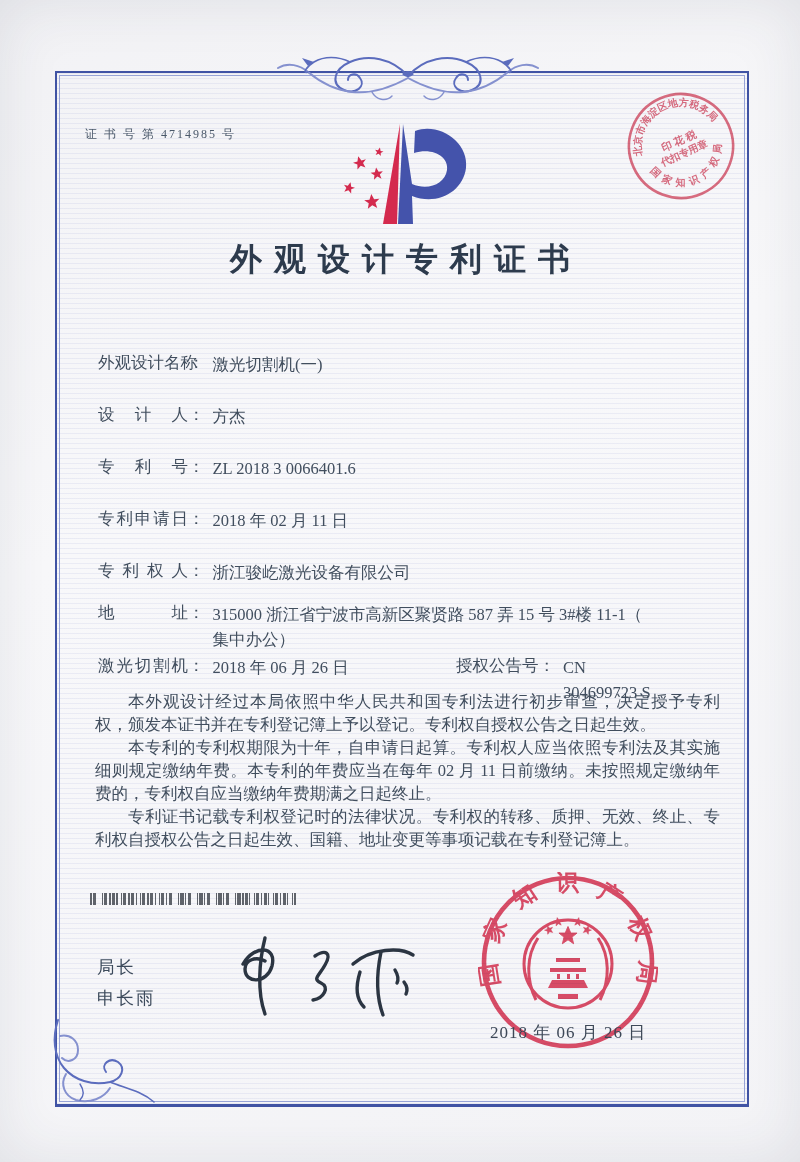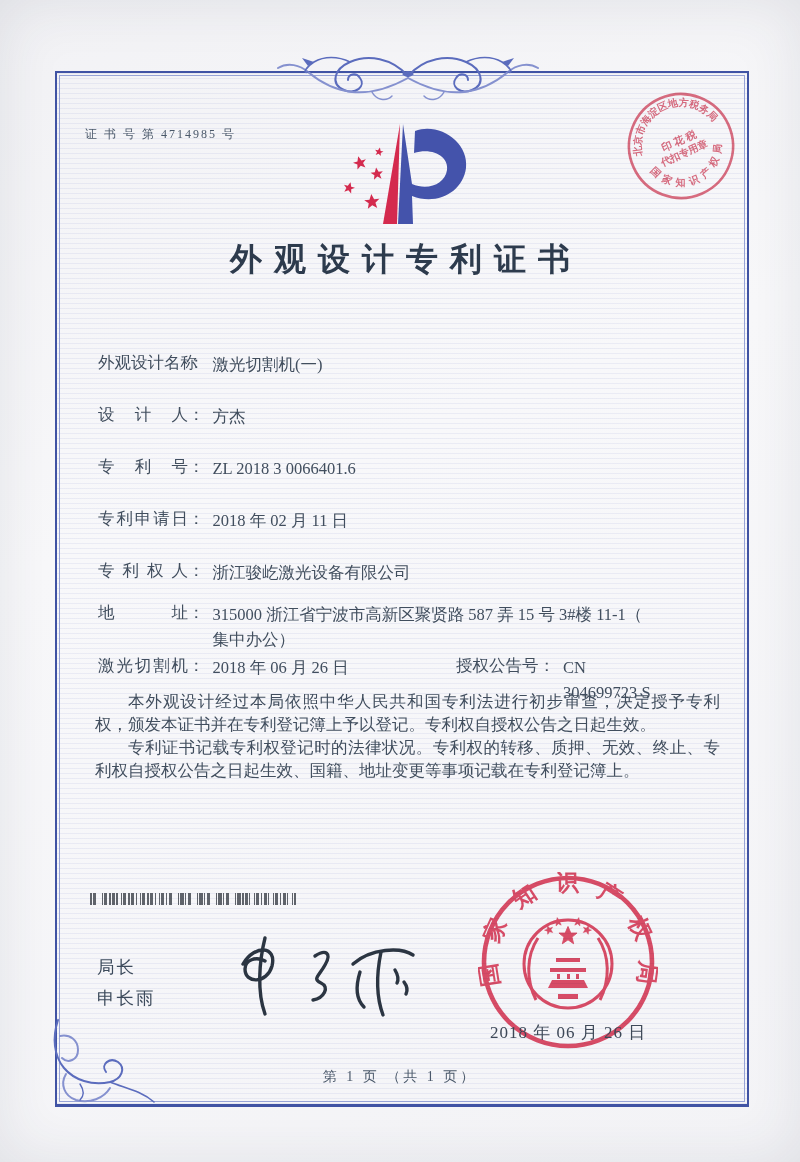--- a/index.html
+++ b/index.html
@@ -164,20 +164,21 @@
       <span class="grant-right">
         <span class="flabel" style="width:96px">授权公告号</span>
           <span class="fcolon">：</span>
         <span class="fvalue">CN 304699723 S</span>
       </span>
     </div>
   </div>
 
   <div class="abs paras">
     <p>本外观设计经过本局依照中华人民共和国专利法进行初步审查，决定授予专利权，颁发本证书并在专利登记簿上予以登记。专利权自授权公告之日起生效。</p>
+    <p>本专利的专利权期限为十年，自申请日起算。专利权人应当依照专利法及其实施细则规定缴纳年费。本专利的年费应当在每年 02 月 11 日前缴纳。未按照规定缴纳年费的，专利权自应当缴纳年费期满之日起终止。</p>
     <p>专利证书记载专利权登记时的法律状况。专利权的转移、质押、无效、终止、专利权自授权公告之日起生效、国籍、地址变更等事项记载在专利登记簿上。</p>
   </div>
 
   <div class="abs barcode"></div>
 
   <div class="abs signer">
     <div>局长</div>
     <div>申长雨</div>
   </div>
 
@@ -216,14 +217,13 @@
       <rect x="89" y="102" width="3" height="5" stroke="none"></rect>
       <rect x="98" y="102" width="3" height="5" stroke="none"></rect>
       <rect x="80" y="122" width="20" height="5" stroke="none"></rect>
       <path d="M58,128 C48,108 48,84 60,66" fill="none" stroke-width="3"></path>
       <path d="M122,128 C132,108 132,84 120,66" fill="none" stroke-width="3"></path>
     </g>
   </svg>
 
   <div class="abs sealdate">2018 年 06 月 26 日</div>
 
-  <div class="abs footer">第 1 页 （共 1 页）</div>
 </div>
 
 </body></html>

